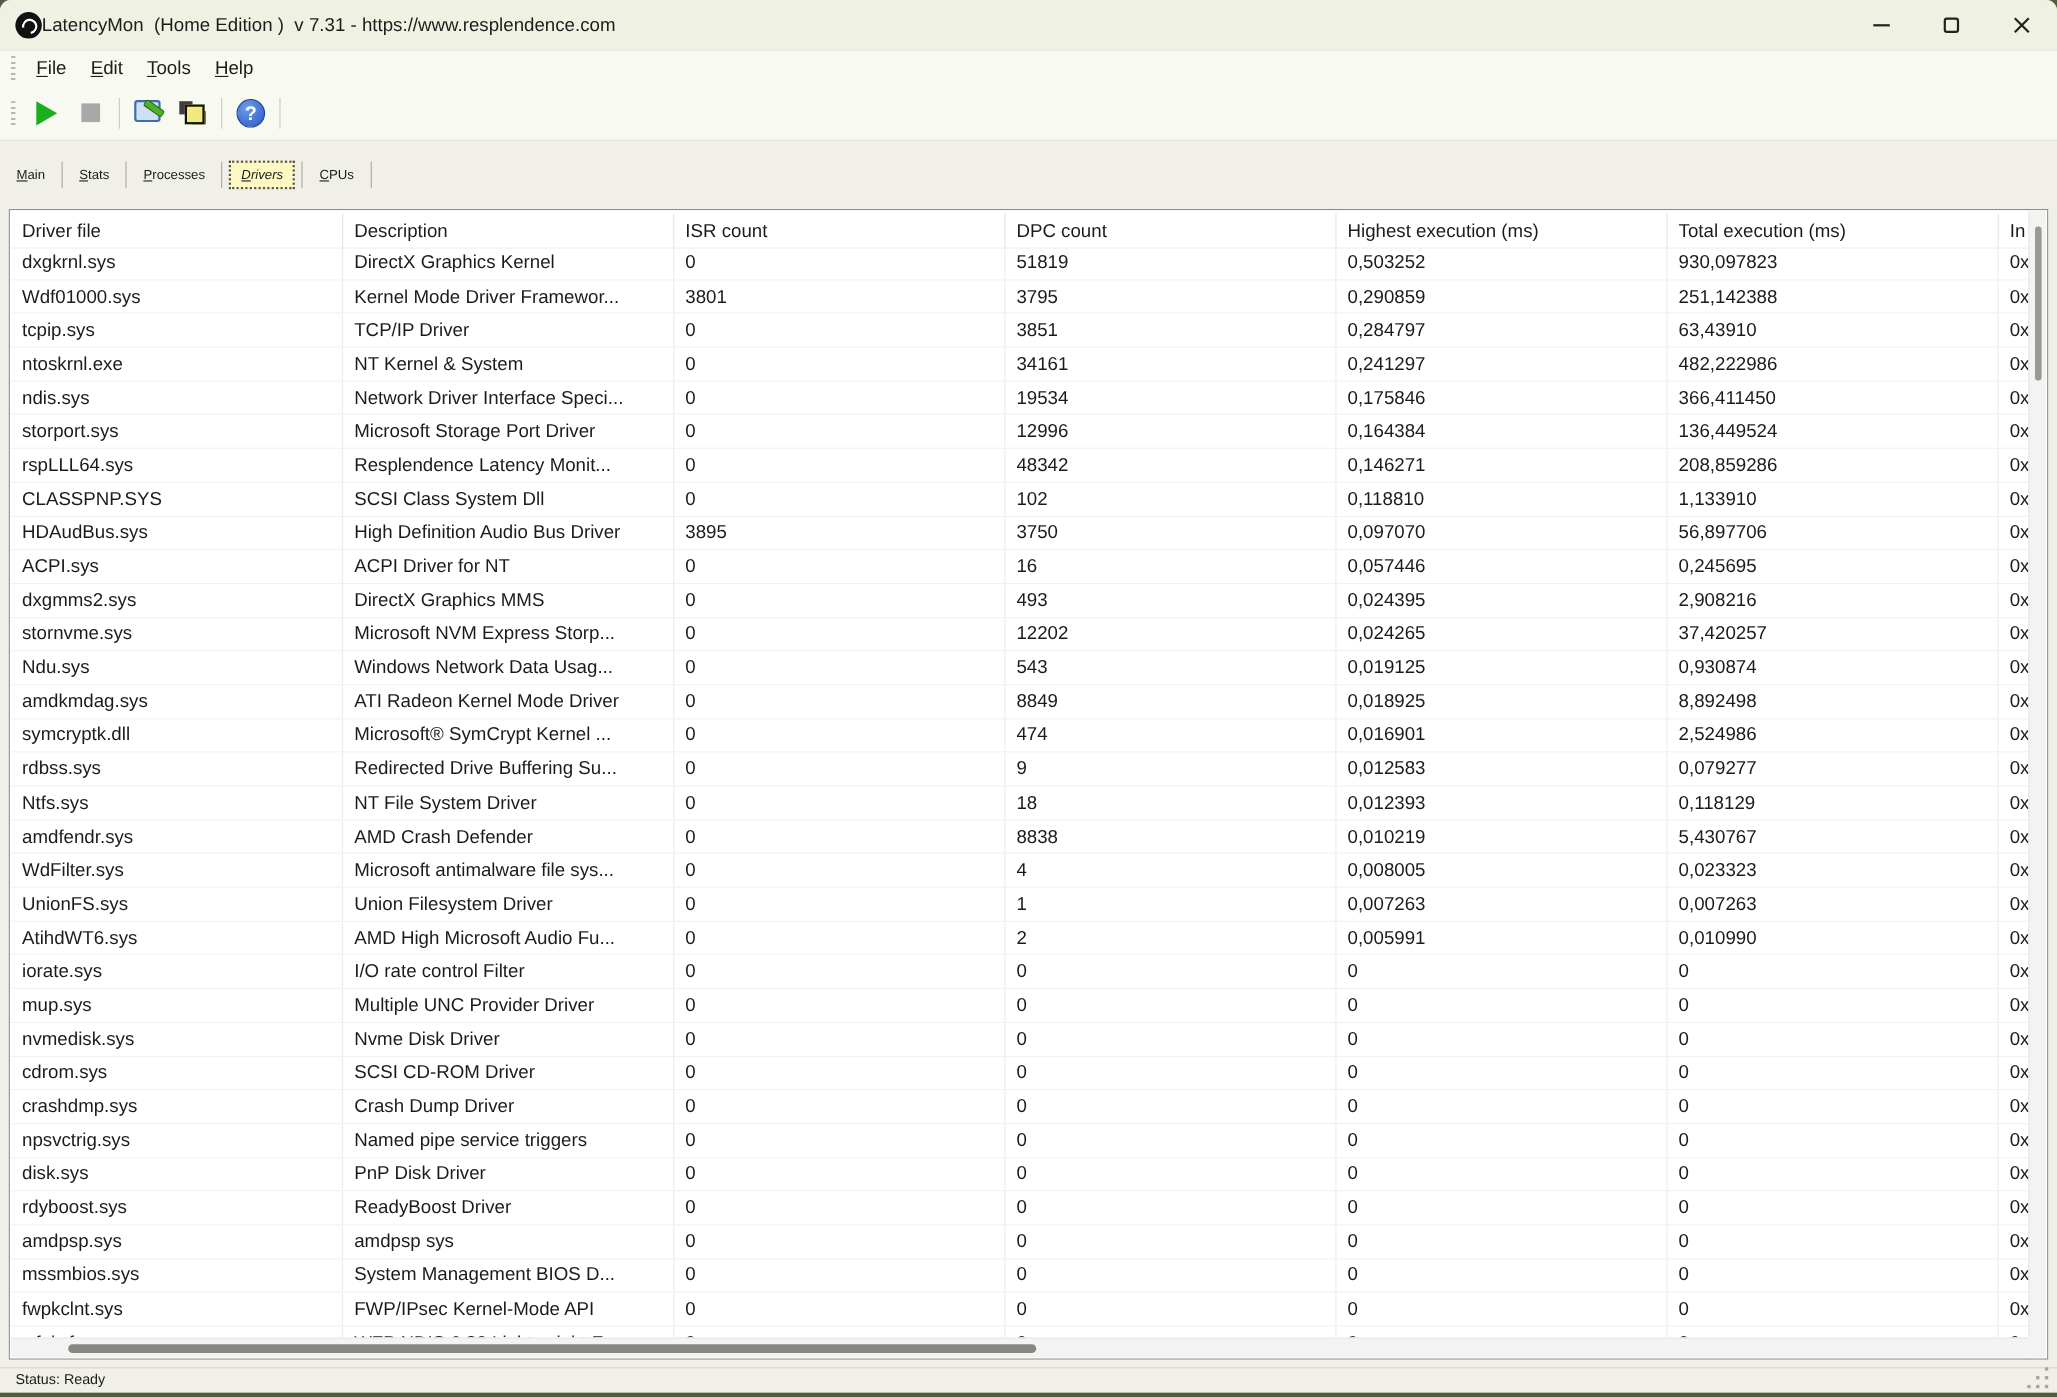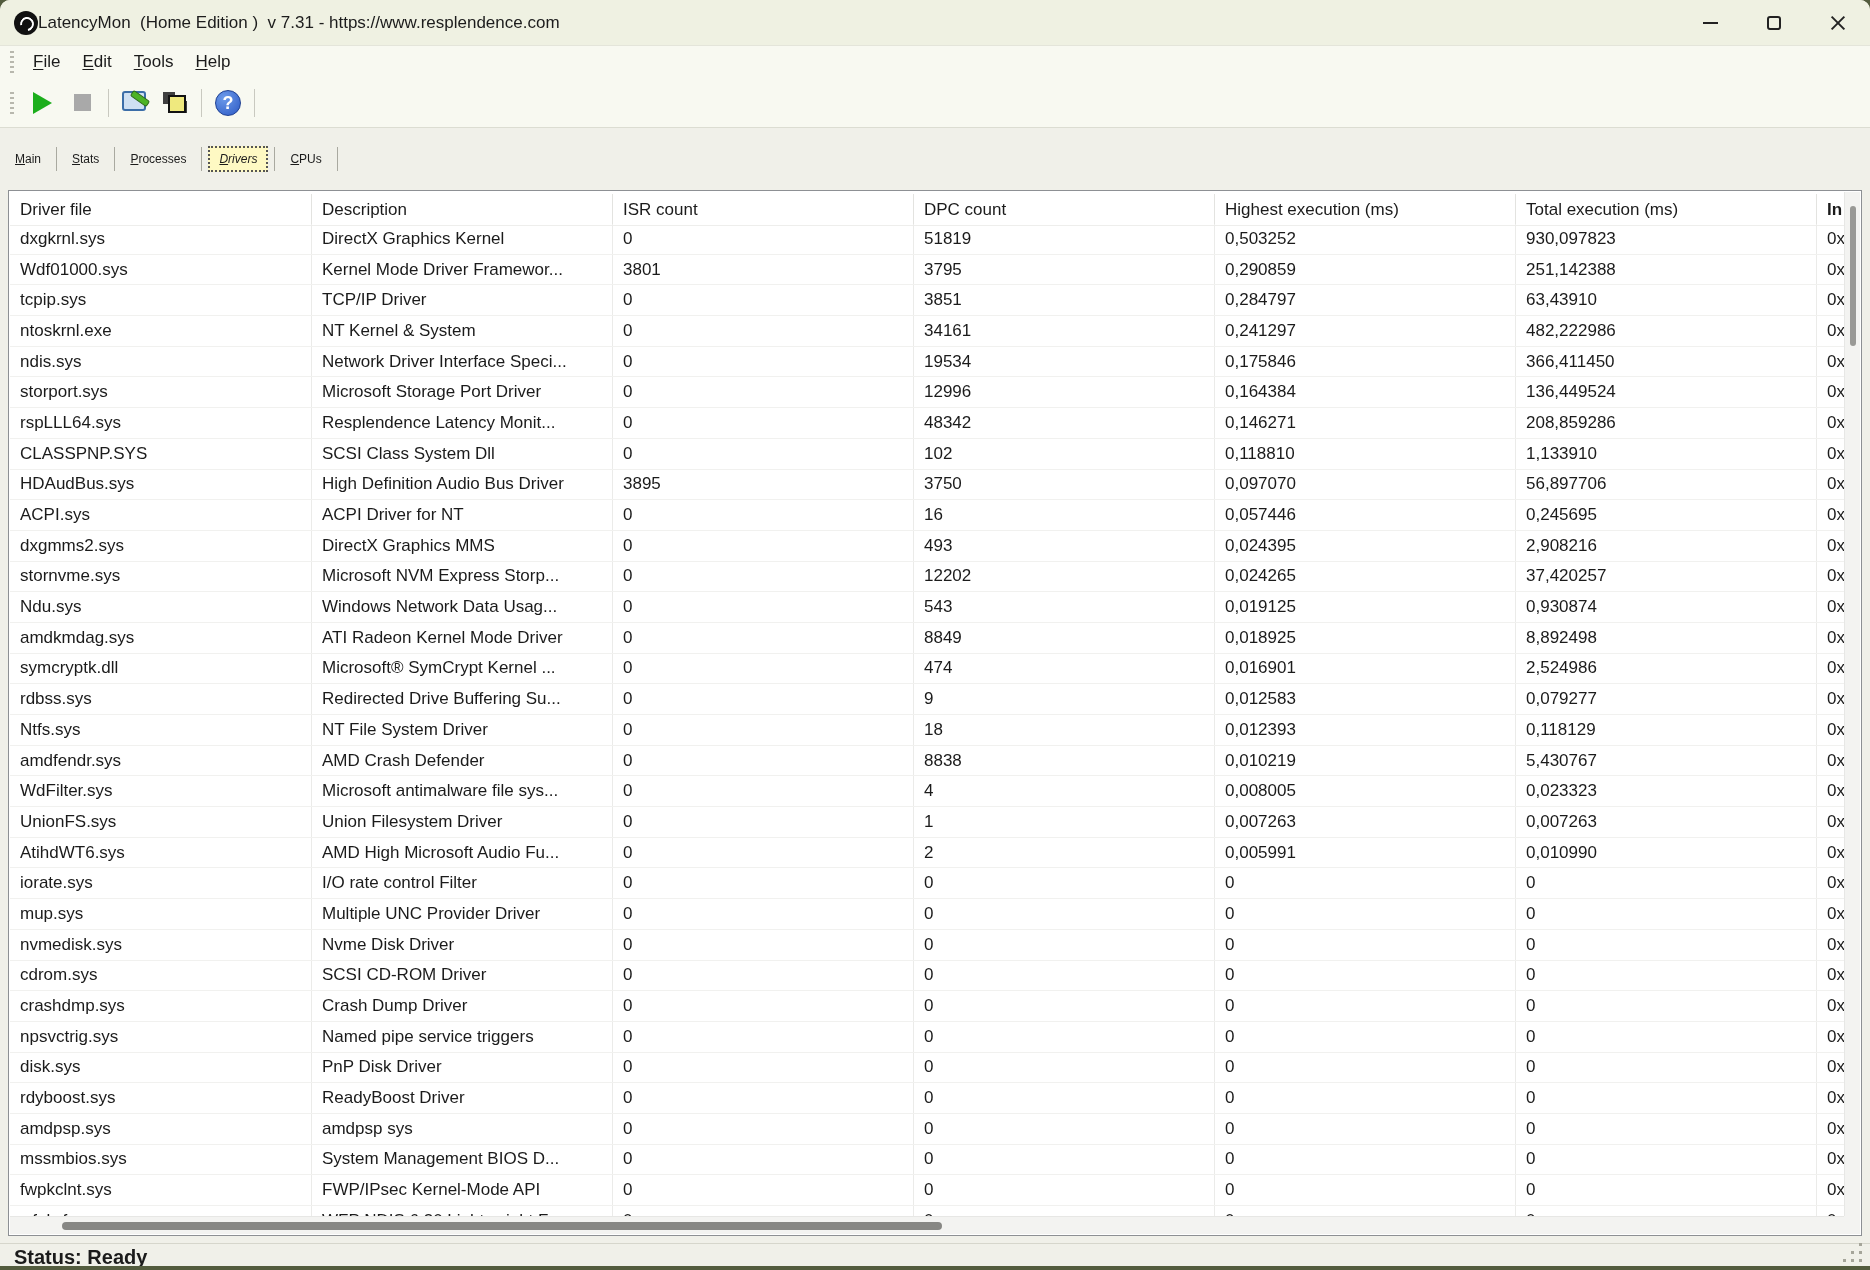--- a/index.html
+++ b/index.html
@@ -68,21 +68,21 @@
   .tab-sep { width:1px; height:24px; background:#a9a9a0; }
 
   
   #listview { position:absolute; left:8px; top:190px; width:1854px; height:1046px;
               background:#fff; border:1px solid #8d9094; }
   #lv-header { position:absolute; left:1px; top:3px; right:1px; height:32px;
                display:grid; grid-template-columns:302px 301px 301px 301px 301px 301px 1fr;
                border-bottom:1px solid #eeeeec; background:#fff; }
   .th { padding-left:10px; font-size:17px; display:flex; align-items:center;
         border-right:1px solid #e3e3e0; overflow:hidden; white-space:nowrap; }
-  .th:last-child { border-right:none;font-weight:bold; }
+  .th:last-child { border-right:none; }
   #lv-body { position:absolute; left:1px; right:1px; top:33px; bottom:19px; overflow:hidden; }
   .tr { display:grid; grid-template-columns:302px 301px 301px 301px 301px 301px 1fr;
         height:30.7px; border-bottom:1px solid #f1f1ef; }
   .td { padding-left:10px; font-size:17px; display:flex; align-items:center;
         border-right:1px solid #ebebe9; overflow:hidden; white-space:nowrap; }
   .td:last-child { border-right:none; }
 
   
   #vscroll { position:absolute; top:1px; right:1px; width:16px; bottom:19px;
              background:#f3f3f1; border-left:1px solid #e7e7e5; }
@@ -90,21 +90,21 @@
             background:#999996; border-radius:3px; }
   #hscroll { position:absolute; left:1px; right:17px; bottom:1px; height:18px;
              background:#f3f3f1; border-top:1px solid #e7e7e5; }
   #hthumb { position:absolute; left:52px; top:5px; width:880px; height:8px;
             background:#878784; border-radius:4px; }
   #scroll-corner { position:absolute; right:1px; bottom:1px; width:16px; height:18px; background:#f3f3f1; }
 
   
   #statusbar { position:absolute; left:0; bottom:0; width:100%; height:23px;
                border-top:1px solid #d6d6cc; background:#f0f0e9; }
-  #status-text { position:absolute; left:14px; top:2px; font-size:20px;font-weight:bold; }
+  #status-text { position:absolute; left:14px; top:2px; font-size:13px; }
   #resize-grip { position:absolute; right:8px; bottom:4px; width:3px; height:3px; background:#a5a59a;
                  box-shadow:-8px 8px 0 #a5a59a, 0 8px 0 #a5a59a,
                             -16px 16px 0 #a5a59a, -8px 16px 0 #a5a59a, 0 16px 0 #a5a59a;
                  transform:translateY(-16px); }
 </style>
 </head>
 <body>
 
 <div id="window">
 

